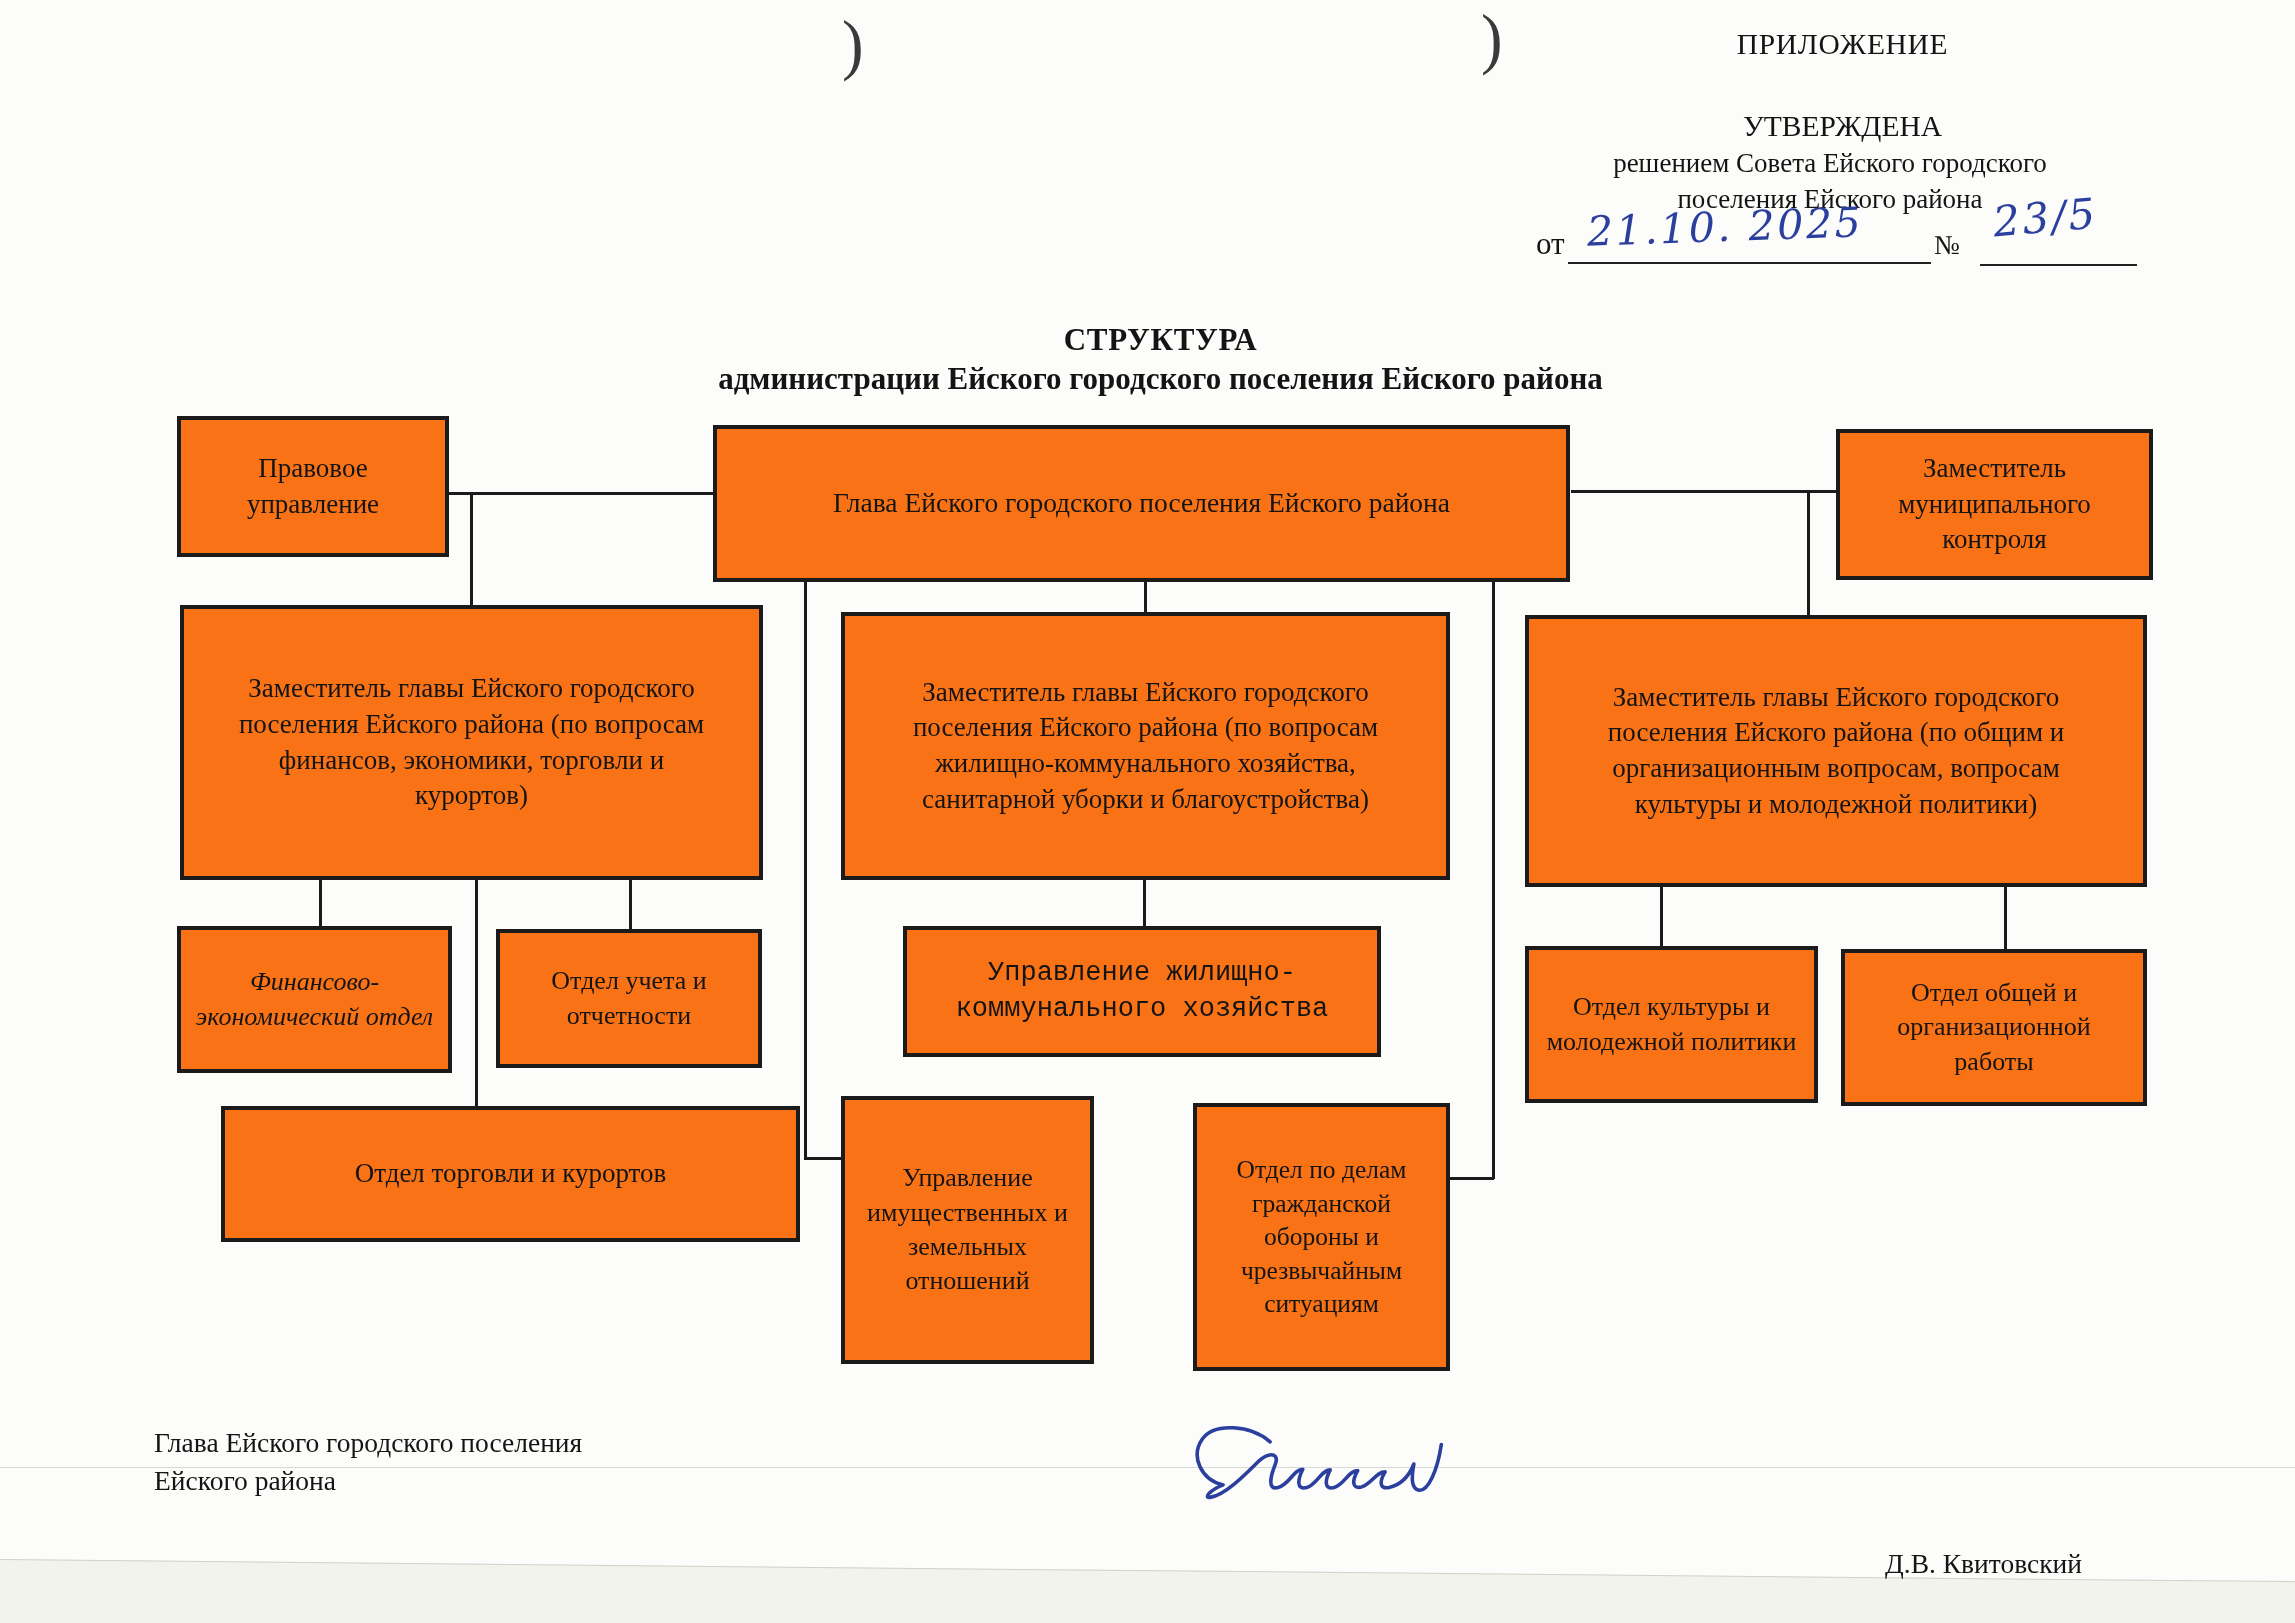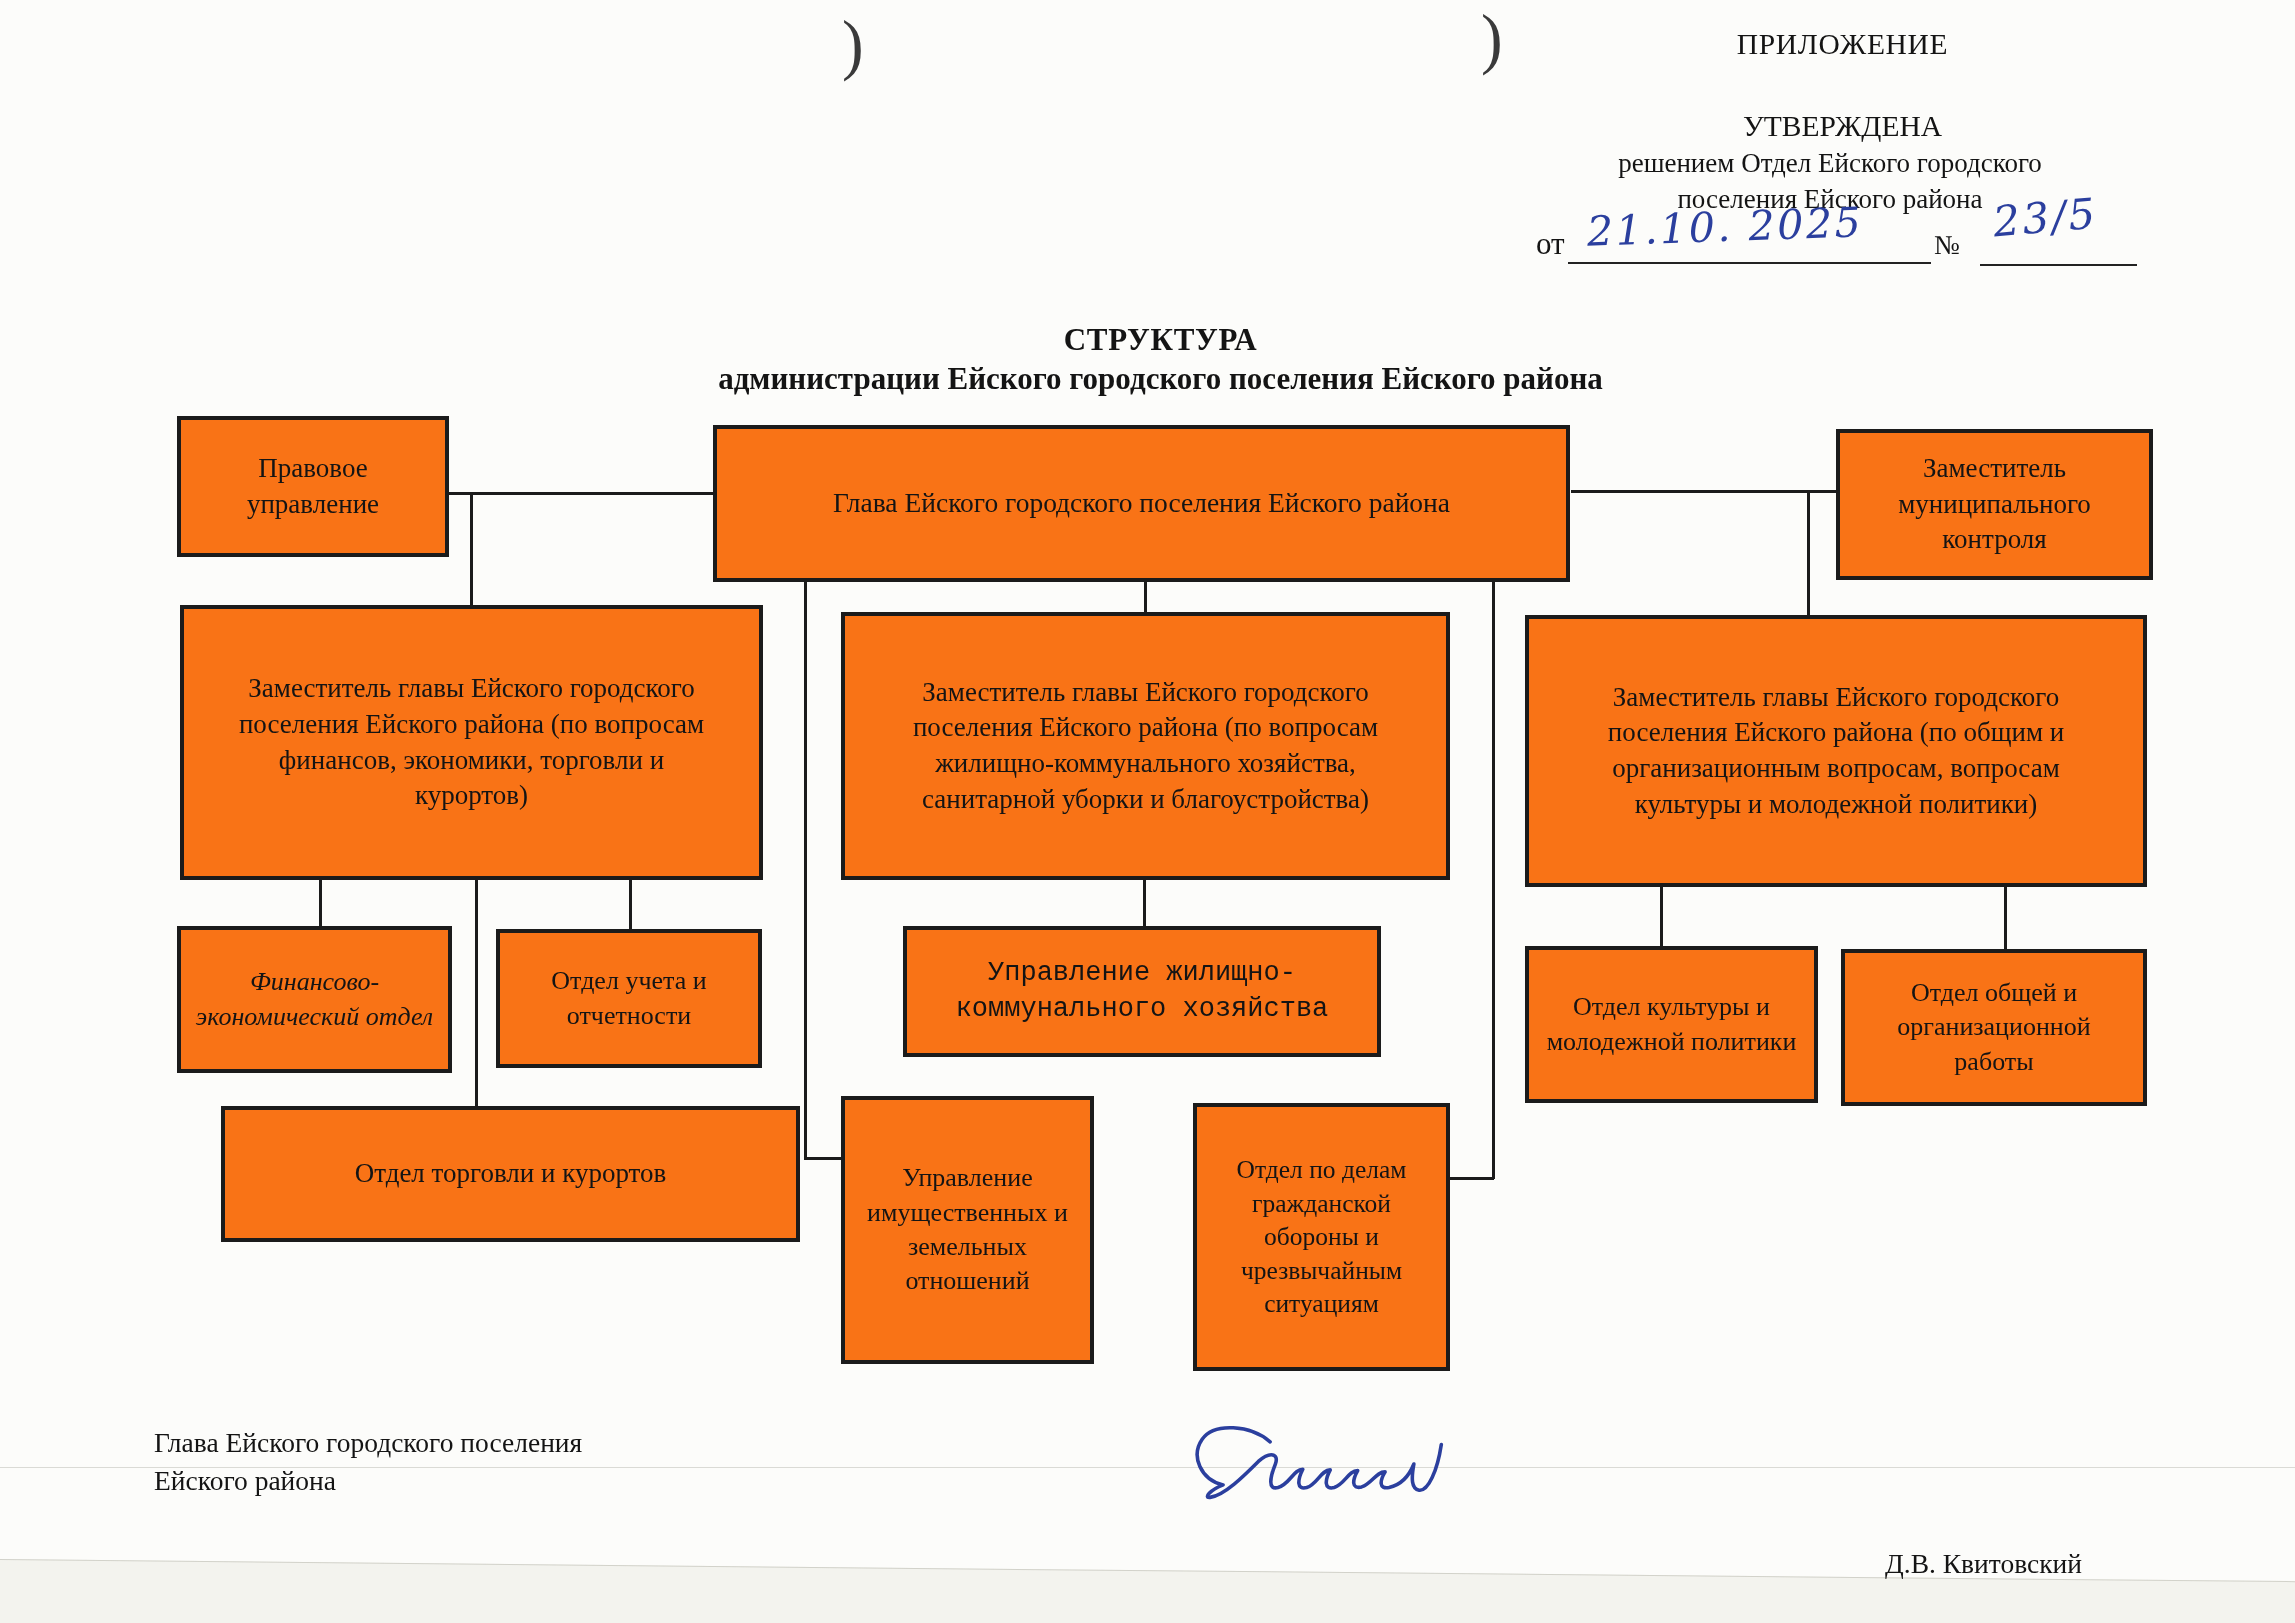--- a/index.html
+++ b/index.html
@@ -53,21 +53,21 @@
 
 <div class="page">
 
   <div class="page-edge"></div>
 
   <div class="paren" style="left:842px;top:6.5px;">)</div>
   <div class="paren" style="left:1481px;top:1.3px;">)</div>
 
   <div class="hdr" style="left:1679px;top:27.5px;width:327px;font-size:29.5px;font-weight:400;letter-spacing:0.7px;">ПРИЛОЖЕНИЕ</div>
   <div class="hdr" style="left:1679px;top:110px;width:327px;font-size:29.5px;">УТВЕРЖДЕНА</div>
-  <div class="hdr" style="left:1519px;top:148px;width:622px;font-size:27px;">решением Отдел Ейского городского</div>
+  <div class="hdr" style="left:1519px;top:148px;width:622px;font-size:27px;">решением Совета Ейского городского</div>
   <div class="hdr" style="left:1519px;top:184px;width:622px;font-size:27px;">поселения Ейского района</div>
 
   <div class="abs" style="left:1536px;top:226px;font-size:31px;">от</div>
   <div class="hand" style="left:1587px;top:203px;font-size:41px;transform:rotate(-2deg);">21.10. 2025</div>
   <div class="rule" style="left:1568px;top:262px;width:363px;"></div>
   <div class="abs" style="left:1934px;top:230px;font-size:27px;">№</div>
   <div class="hand" style="left:1993px;top:193px;font-size:42px;transform:rotate(-5deg);">23/5</div>
   <div class="rule" style="left:1980px;top:264px;width:157px;"></div>
 
   <div class="hdr" style="left:13px;top:322px;width:2295px;font-size:31px;font-weight:bold;letter-spacing:0.7px;">СТРУКТУРА</div>

